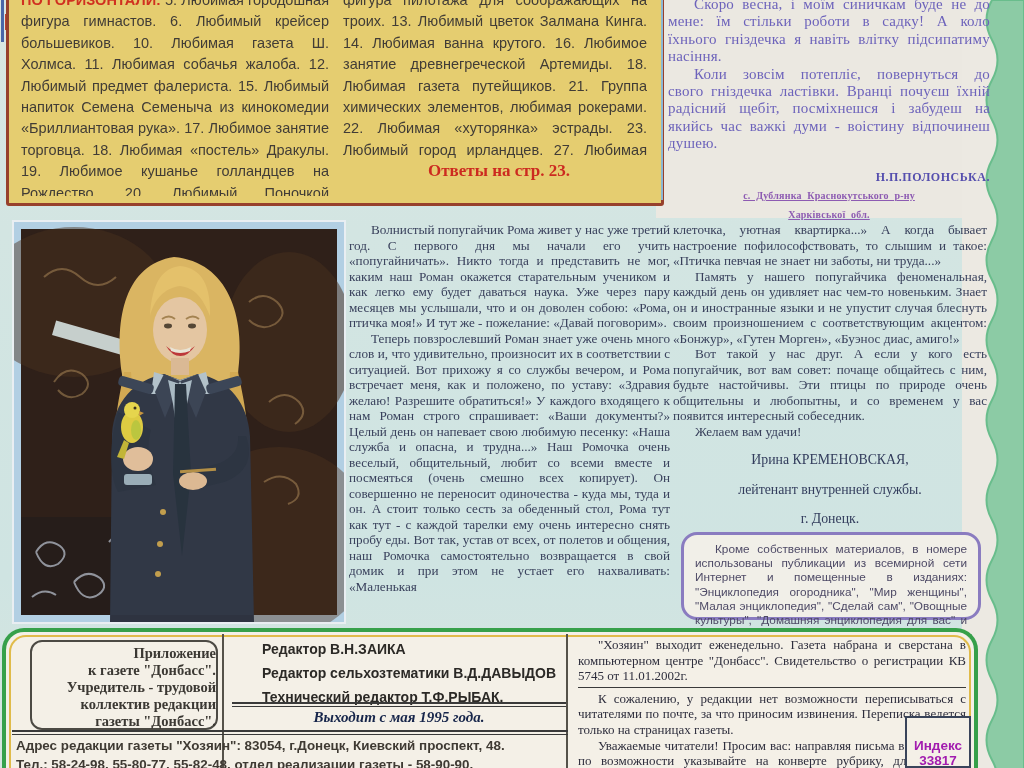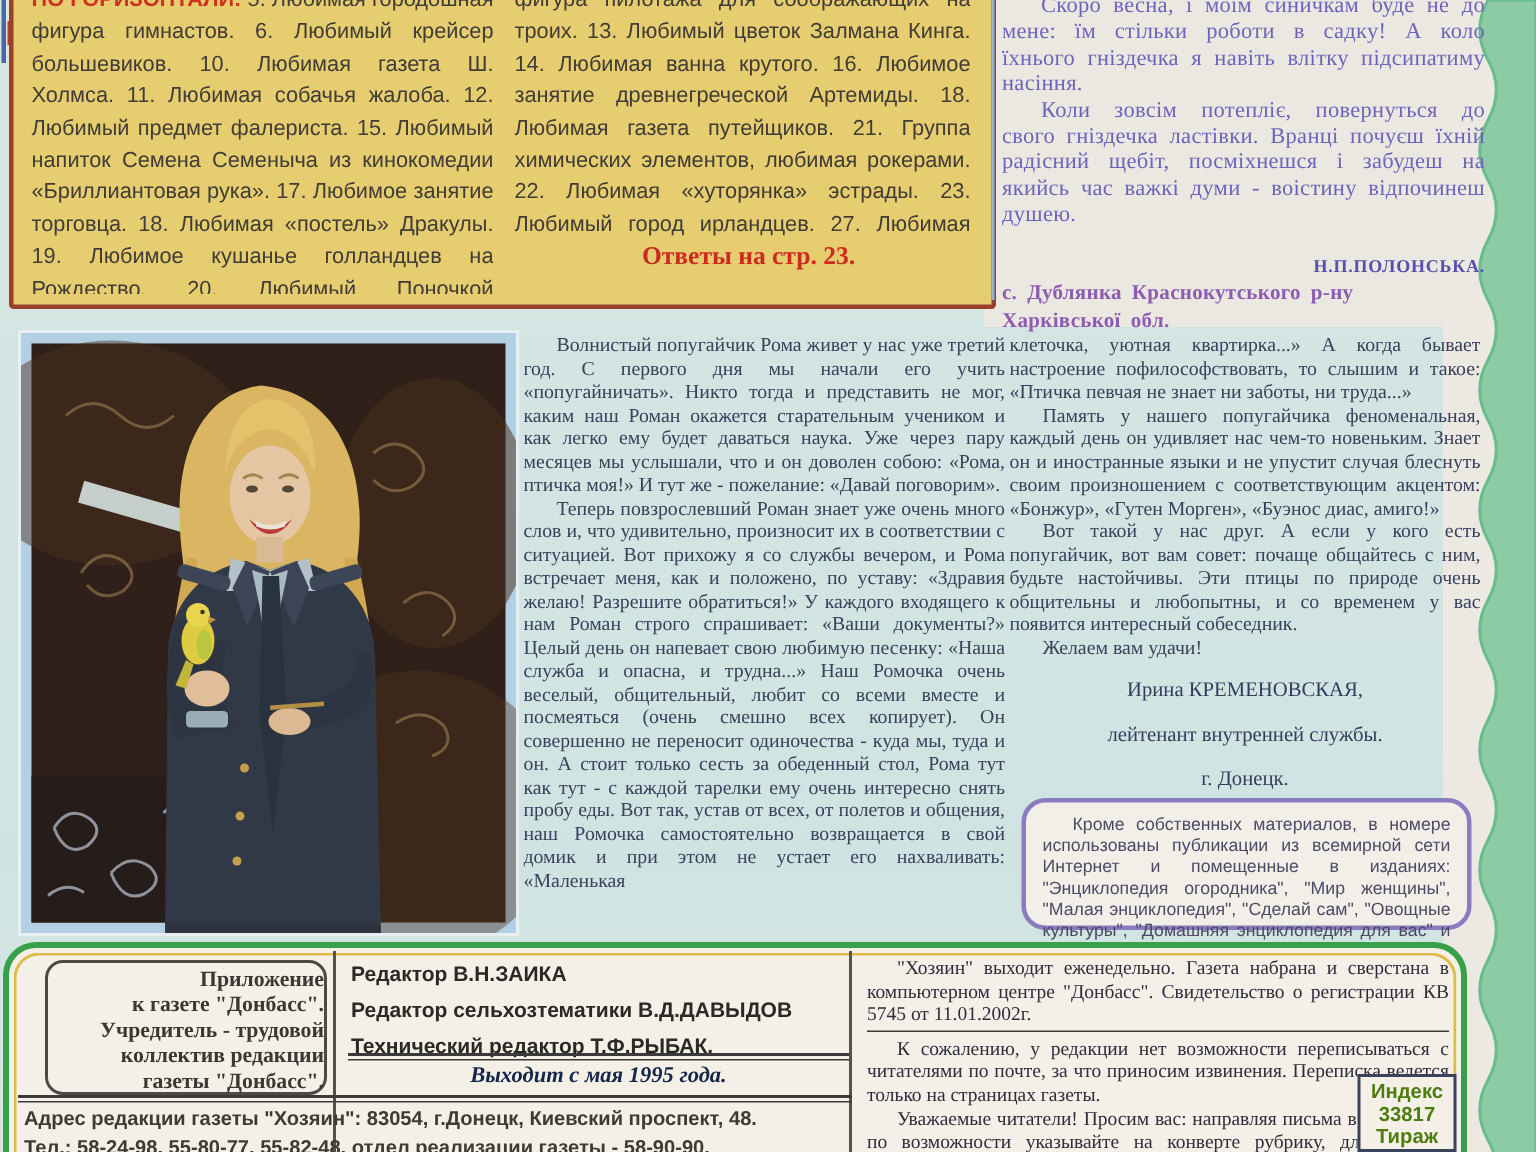--- a/index.html
+++ b/index.html
@@ -30,21 +30,21 @@
   .edge-blue{left:1px;top:0;width:3px;height:42px;background:#4a66a8;}
   .edge-red{left:5px;top:14px;width:3px;height:16px;background:#c04030;}
 
   
   .letter{left:668px;top:-4px;width:322px;color:#6d63bb;
           font-family:"Liberation Serif",serif;font-size:15px;line-height:17.4px;
           text-align:justify;word-spacing:3px;letter-spacing:.2px;}
   .letter p{margin:0;text-indent:26px;}
   .letter-sig{text-align:right;font-weight:bold;font-size:12px;color:#564fae;
               margin-top:16px;letter-spacing:.5px;}
-  .letter-addr{text-align:left;font-weight:bold;font-size:14px;color:#8d5bb2;line-height:19px;}
+  .letter-addr{text-align:center;font-weight:bold;font-size:10px;color:#8d5bb2;line-height:19px;text-decoration:underline;}
 
   
   .art-col{color:#39415c;font-family:"Liberation Serif",serif;font-size:13.2px;
            line-height:15.5px;text-align:justify;overflow:hidden;}
   .art-col p{margin:0;text-indent:22px;}
   .art-col p.noindent{text-indent:0;}
   .art-col1{left:349px;top:222px;width:321px;height:400px;}
   .art-col2{left:673px;top:222px;width:314px;height:308px;}
   .art-sig{text-align:center;font-weight:normal;font-size:13.8px;color:#323c5c;line-height:16.5px;margin-top:13px;}
 
@@ -61,36 +61,36 @@
   .foot-box{left:2px;top:628px;width:968px;height:140px;background:#f4f0e7;
             border:4px solid #36a04a;border-bottom:none;border-radius:22px 22px 0 0;}
   .foot-inner{position:absolute;left:3px;right:3px;top:3px;bottom:0;
               border:2px solid #e0bb4a;border-bottom:none;border-radius:17px 17px 0 0;}
   .foot-leftbox{left:30px;top:640px;width:188px;height:90px;border:2px solid #4c4a44;
                 border-radius:12px;text-align:right;font-family:"Liberation Serif",serif;
                 font-weight:bold;font-size:14.5px;line-height:17px;color:#3b3833;
                 padding-top:3px;box-sizing:border-box;}
   .divider{top:634px;width:2px;height:134px;background:#55524a;}
   .editors{left:234px;top:641px;width:330px;font-weight:bold;font-size:14px;color:#2b2926;}
-  .editors div{margin-bottom:8px;white-space:nowrap;}
+  .editors div{margin-bottom:8px;white-space:nowrap;margin-left:28px;}
   .rule-dbl{border-top:2px solid #3a3a3a;border-bottom:1px solid #3a3a3a;height:2px;}
   .ruleA{left:232px;top:702px;width:334px;}
   .since{left:232px;top:709px;width:334px;text-align:center;font-family:"Liberation Serif",serif;
          font-style:italic;font-weight:bold;font-size:15px;color:#16254a;}
   .ruleB{left:12px;top:730px;width:556px;}
   .addr{left:16px;width:552px;font-weight:bold;font-size:13.4px;color:#3f3a33;white-space:nowrap;}
   .addr1{top:738px;}
   .addr2{top:757px;}
   .foot-right{left:578px;top:637px;width:388px;font-family:"Liberation Serif",serif;
               font-size:13px;line-height:15.6px;color:#2d2d3c;text-align:justify;}
   .foot-right p{margin:0;text-indent:20px;}
   .foot-right .rule1{border-top:1.5px solid #3a3a3a;margin:3px 0 3px 0;}
   .index-box{left:905px;top:716px;width:66px;height:52px;border:2px solid #39445a;
              background:#f4f0e7;text-align:center;font-weight:bold;font-size:13.5px;
-             line-height:15px;color:#4d7c0f;padding-top:2px;box-sizing:border-box;z-index:5;}
+             line-height:15px;color:#a21caf;padding-top:20px;box-sizing:border-box;z-index:5;}
 
   
   .wave{left:976px;top:0;width:48px;height:768px;}
   .wave-bg{left:962px;top:0;width:62px;height:768px;background:#ece9e2;}
 </style>
 </head>
 <body>
 
 <div class="page">
 

